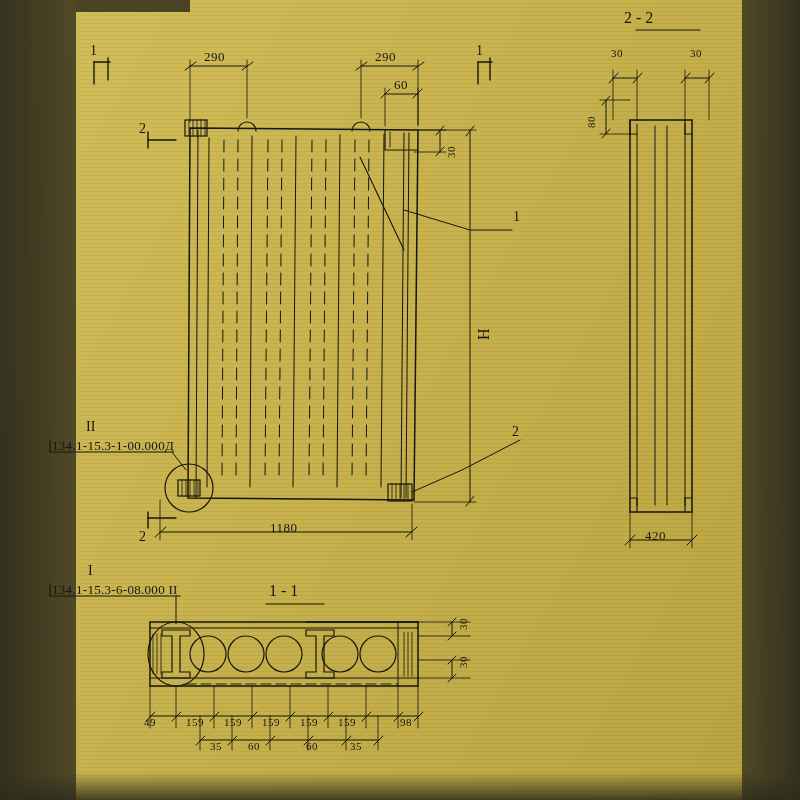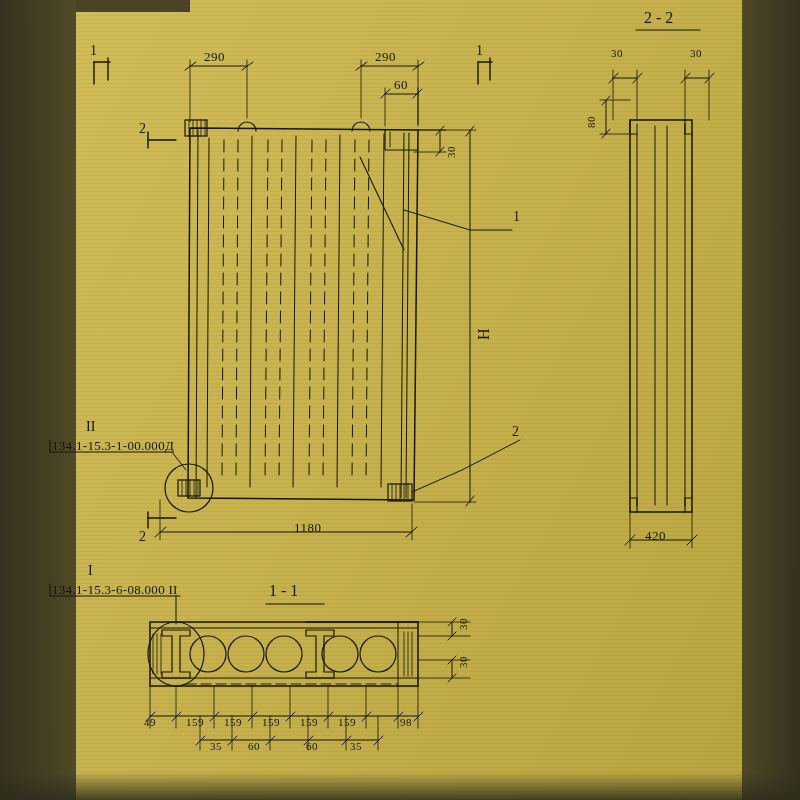--- a/index.html
+++ b/index.html
@@ -348,37 +348,37 @@
       </g>
 
       <path d="M186,684 L398,684" stroke-width="0.9" stroke-dasharray="10 5"></path>
     </g>
   </svg>
 
   <div class="lbl dim" style="left:204px; top:50px;">290</div>
   <div class="lbl dim" style="left:375px; top:50px;">290</div>
   <div class="lbl dim" style="left:394px; top:78px;">60</div>
   <div class="lbl dimsm rot90" style="left:446px; top:158px;">30</div>
-  <div class="lbl dim" style="left:270px; top:521px;margin-left:24px;">1180</div>
+  <div class="lbl dim" style="left:270px; top:521px;">1180</div>
   <div class="lbl title rot90" style="left:476px; top:340px;">H</div>
 
   <div class="lbl tag" style="left:90px; top:44px;">1</div>
   <div class="lbl tag" style="left:476px; top:44px;">1</div>
   <div class="lbl tag" style="left:139px; top:122px;">2</div>
   <div class="lbl tag" style="left:139px; top:530px;">2</div>
   <div class="lbl tag" style="left:513px; top:210px;">1</div>
   <div class="lbl tag" style="left:512px; top:425px;">2</div>
 
   <div class="lbl tag" style="left:86px; top:420px;">II</div>
   <div class="lbl code" style="left:52px; top:439px;">134.1-15.3-1-00.000Д</div>
 
   <div class="lbl tag" style="left:88px; top:564px;">I</div>
   <div class="lbl code" style="left:52px; top:583px;">134.1-15.3-6-08.000 II</div>
 
-  <div class="lbl title" style="left:644px; top:10px;">2 - 2</div>
+  <div class="lbl title" style="left:624px; top:10px;">2 - 2</div>
   <div class="lbl title" style="left:269px; top:583px;">1 - 1</div>
 
   <div class="lbl dimsm" style="left:611px; top:48px;">30</div>
   <div class="lbl dimsm" style="left:690px; top:48px;">30</div>
   <div class="lbl dimsm rot90" style="left:586px; top:128px;">80</div>
   <div class="lbl dim" style="left:645px; top:529px;">420</div>
 
   <div class="lbl dimsm rot90" style="left:458px; top:630px;">30</div>
   <div class="lbl dimsm rot90" style="left:458px; top:668px;">30</div>
 

